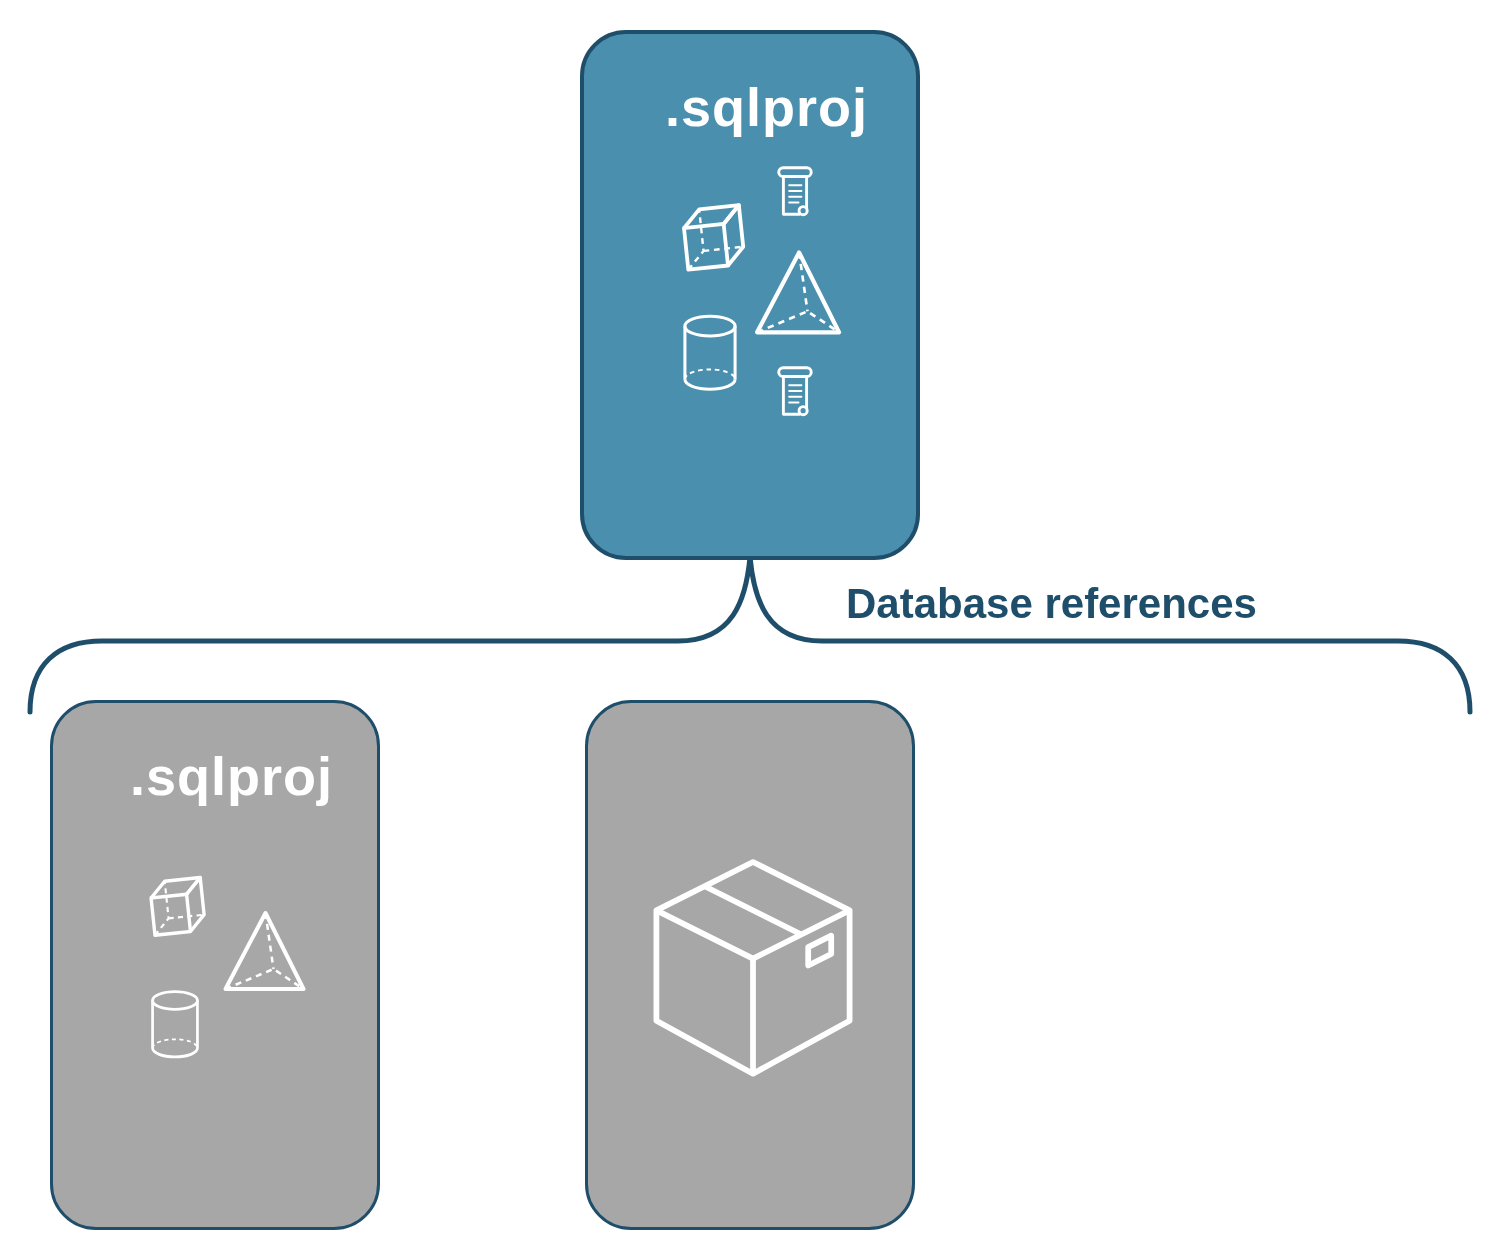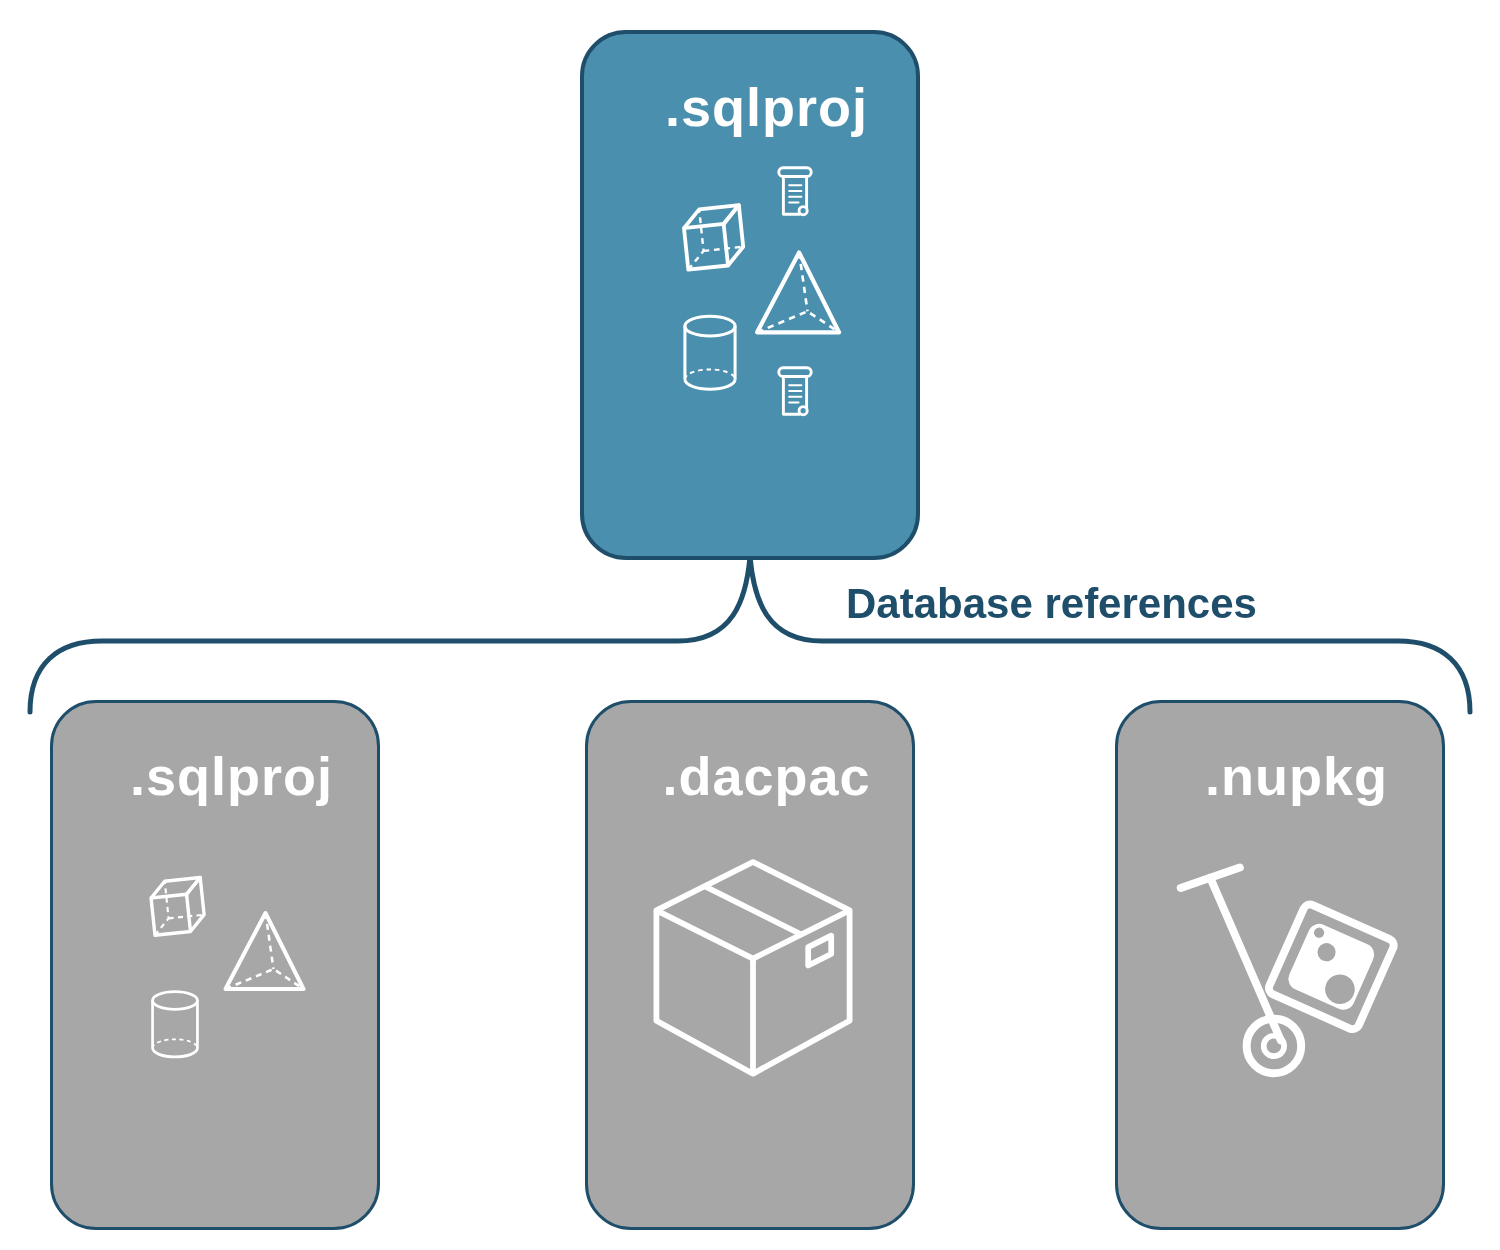--- a/index.html
+++ b/index.html
@@ -179,46 +179,26 @@
         <ellipse cx="50" cy="24" rx="33" ry="13"></ellipse>
         <path d="M17 24 V94"></path>
         <path d="M83 24 V94"></path>
         <path d="M17 94 A33 13 0 0 0 83 94"></path>
         <path d="M17 94 A33 13 0 0 1 83 94" stroke-dasharray="6 5" stroke-width="2.5"></path>
       </g>
     </svg>
   </div>
 
   <div class="node node-bottom node-b2">
-    <div class="node-label">.dacpac</div>
 
     <svg class="icon" style="left:50px; top:145px;" width="230" height="242" viewBox="0 0 200 210">
       <g fill="none" stroke="currentColor" stroke-width="5" stroke-linejoin="round">
         <path d="M100 12 L184 54 V150 L100 196 L16 150 V54 Z"></path>
         <path d="M16 54 L100 96 L184 54"></path>
         <path d="M100 96 V196"></path>
         <path d="M58 33 L142 75"></path>
         <path d="M148 86 l20 -10 v16 l-20 10 Z"></path>
       </g>
     </svg>
   </div>
 
-  <div class="node node-bottom node-b3">
-    <div class="node-label">.nupkg</div>
-
-    <svg class="icon" style="left:40px; top:135px;" width="250" height="250" viewBox="0 0 220 220">
-      <g fill="none" stroke="currentColor" stroke-width="7" stroke-linecap="round" stroke-linejoin="round">
-        <path d="M20 44 L72 26"></path>
-        <path d="M46 35 L108 178"></path>
-        <circle cx="102" cy="183" r="24"></circle>
-        <circle cx="102" cy="183" r="9" stroke-width="5"></circle>
-        <g transform="rotate(24 152 112)">
-          <rect x="110" y="70" width="86" height="86" rx="6"></rect>
-          <rect x="122" y="82" width="62" height="62" rx="10" fill="currentColor" stroke="none"></rect>
-          <circle cx="168" cy="128" r="13" style="fill:var(--node-fill)" stroke="none"></circle>
-          <circle cx="144" cy="103" r="8" style="fill:var(--node-fill)" stroke="none"></circle>
-          <circle cx="131" cy="90" r="4.5" style="fill:var(--node-fill)" stroke="none"></circle>
-        </g>
-      </g>
-    </svg>
-  </div>
 
 </div>
 
 </body></html>

